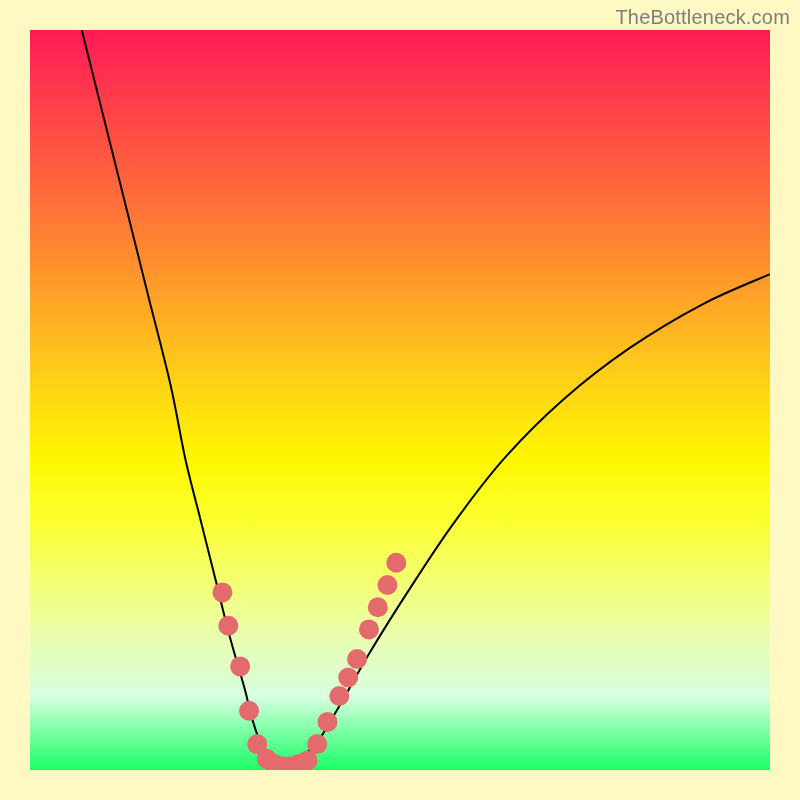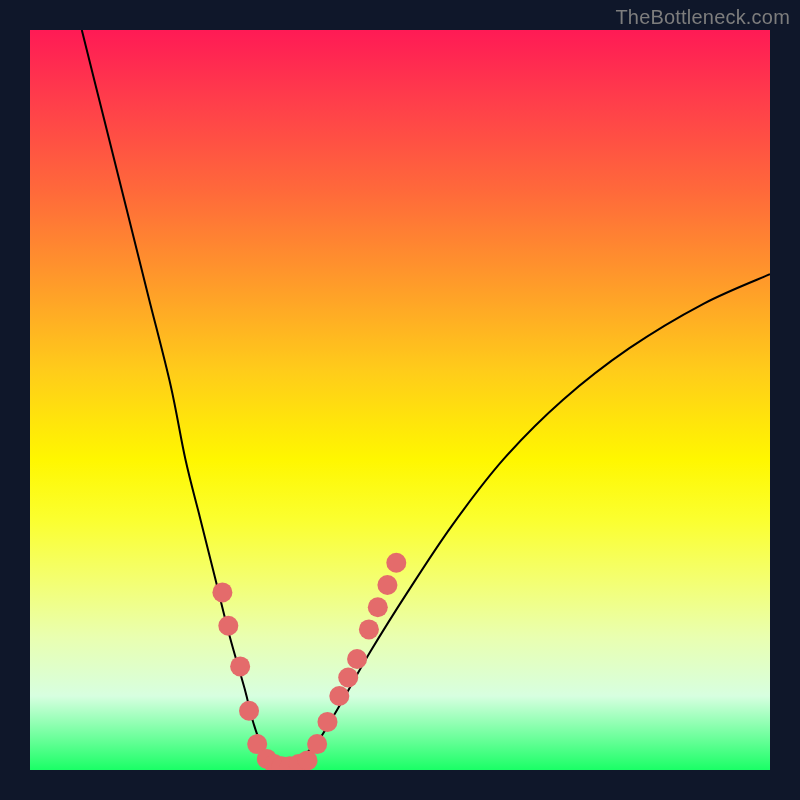--- a/index.html
+++ b/index.html
@@ -7,21 +7,21 @@
     padding: 0;
     width: 800px;
     height: 800px;
     background: #000;
     overflow: hidden;
     font-family: Arial, Helvetica, sans-serif;
   }
   .frame {
     position: absolute;
     inset: 0;
-    background: #0f172a;
+    background: #fef9c3;
     text-align: right;
   }
   .plot {
     position: absolute;
     left: 30px;
     top: 30px;
     width: 740px;
     height: 740px;
     overflow: hidden;
   }

